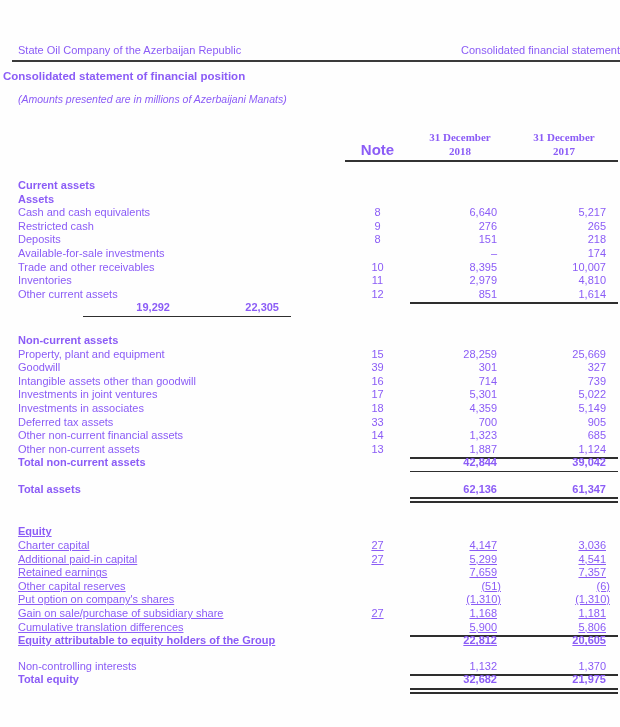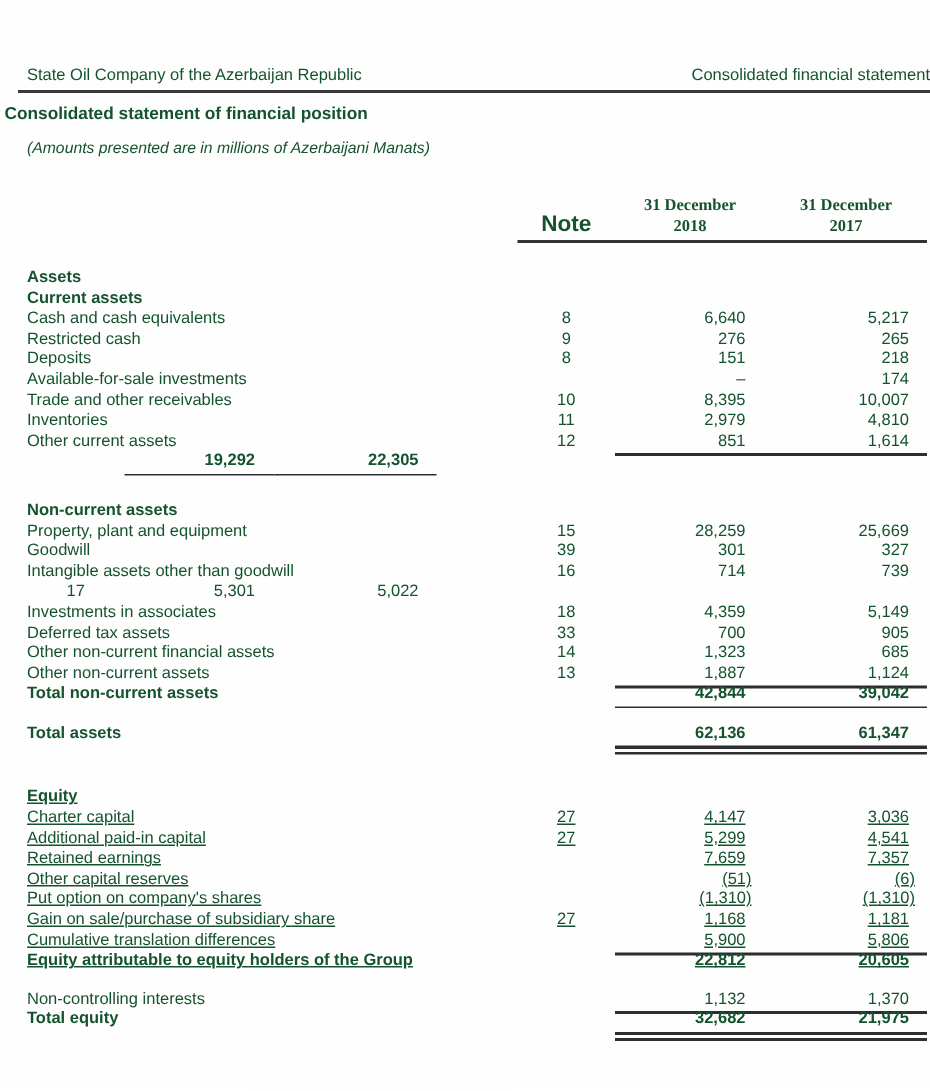--- a/index.html
+++ b/index.html
@@ -2,21 +2,21 @@
 <html><head>
 <meta charset="utf-8">
 <style>
   * { box-sizing: border-box; }
   html, body { margin: 0; padding: 0; background: #ffffff; }
   .page {
     width: 620px; height: 727px;
     position: relative;
     background: #fefefe;
     font-family: "Liberation Sans", sans-serif;
-    color: #14532d;
+    color: #8b5cf6;
     overflow: hidden;
   }
 
   
   .doc-header {
     position: absolute; top: 44px; left: 12px; right: 0;
     display: flex; justify-content: space-between; align-items: baseline;
     border-bottom: 2px solid #3a3a3a;
     padding-bottom: 4px;
   }
@@ -102,27 +102,27 @@
         <div>2018</div>
       </div>
       <div class="th-col c17">
         <div>31 December</div>
         <div>2017</div>
       </div>
     </div>
     <div class="tbody">
         <div class="tsection">
           <div class="trow bold">
-            <div class="c-label">Assets</div>
+            <div class="c-label">Current assets</div>
             <div class="c-note"></div>
             <div class="c-v c-v18"></div>
             <div class="c-v c-v17"></div>
           </div>
           <div class="trow bold">
-            <div class="c-label">Current assets</div>
+            <div class="c-label">Assets</div>
             <div class="c-note"></div>
             <div class="c-v c-v18"></div>
             <div class="c-v c-v17"></div>
           </div>
           <div class="trow">
             <div class="c-label">Cash and cash equivalents</div>
             <div class="c-note">8</div>
             <div class="c-v c-v18">6,640</div>
             <div class="c-v c-v17">5,217</div>
           </div>
@@ -187,20 +187,21 @@
             <div class="c-v c-v18">301</div>
             <div class="c-v c-v17">327</div>
           </div>
           <div class="trow">
             <div class="c-label">Intangible assets other than goodwill</div>
             <div class="c-note">16</div>
             <div class="c-v c-v18">714</div>
             <div class="c-v c-v17">739</div>
           </div>
           <div class="trow">
+            <div class="c-label">Investments in joint ventures</div>
             <div class="c-note">17</div>
             <div class="c-v c-v18">5,301</div>
             <div class="c-v c-v17">5,022</div>
           </div>
           <div class="trow">
             <div class="c-label">Investments in associates</div>
             <div class="c-note">18</div>
             <div class="c-v c-v18">4,359</div>
             <div class="c-v c-v17">5,149</div>
           </div>

